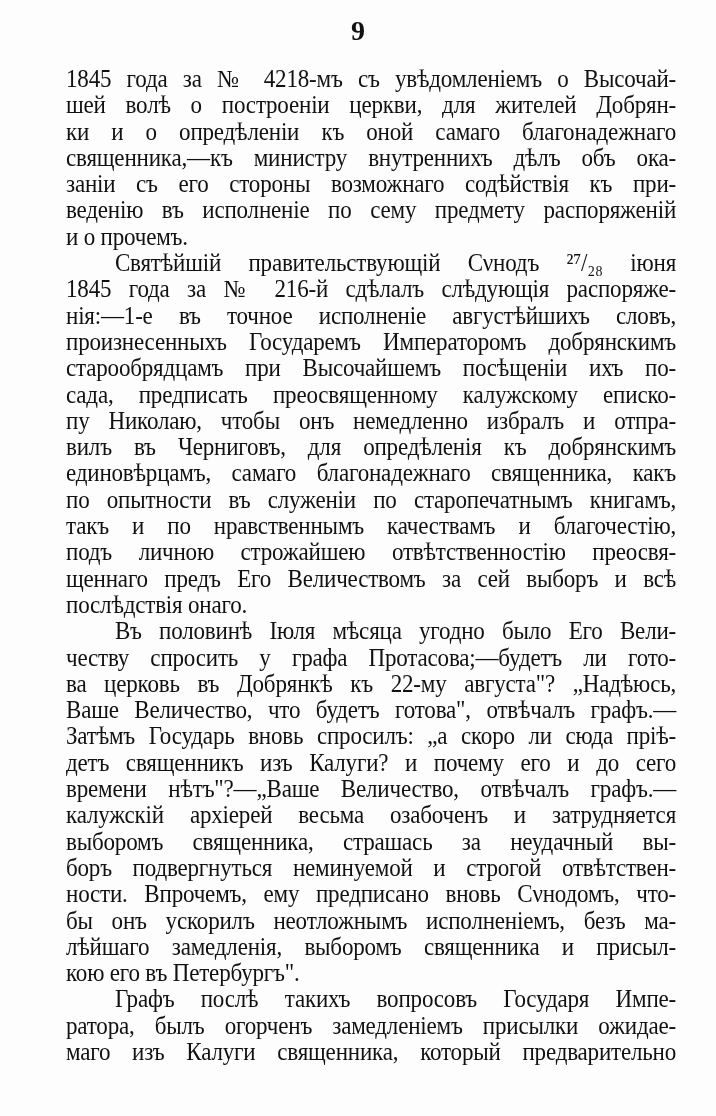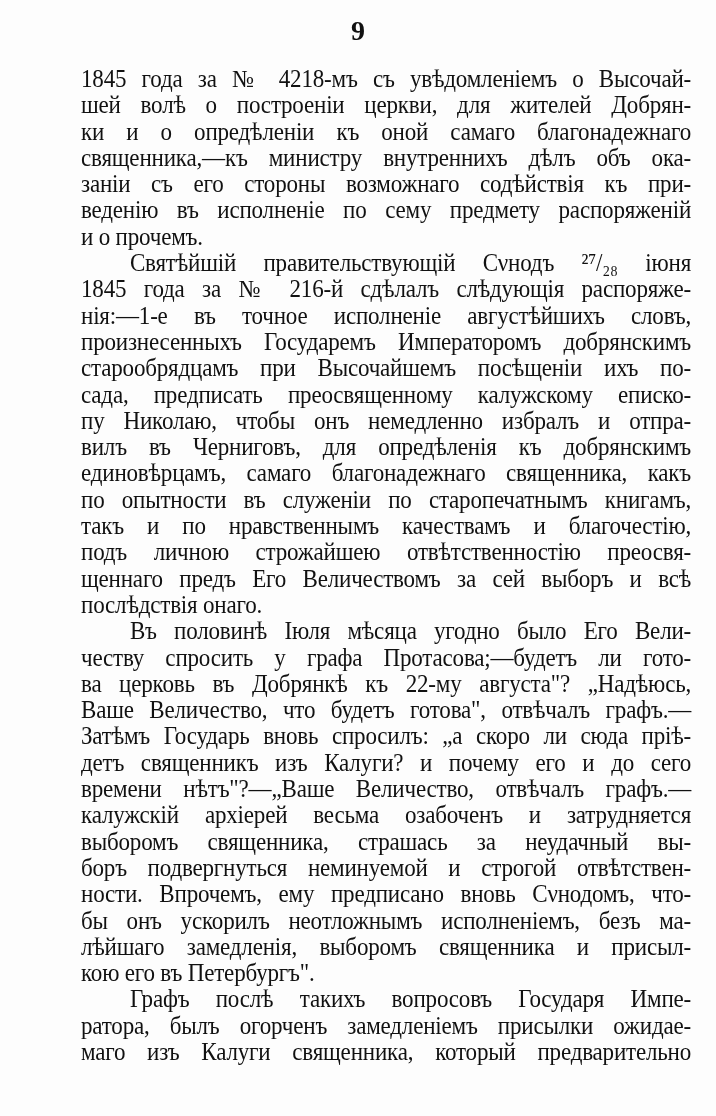--- a/index.html
+++ b/index.html
@@ -8,21 +8,21 @@
     position: absolute; left: 0; top: 0; width: 716px; height: 1116px;
     background: #fdfdfd;
     font-family: "Liberation Serif", "DejaVu Serif", serif;
     color: #111;
   }
   .page-number {
     position: absolute; top: 14px; left: 0; width: 716px;
     text-align: center; font-size: 28px; font-weight: bold; line-height: 34px;
   }
   .body-text {
-    position: absolute; left: 81px; top: 66px; width: 610px;
+    position: absolute; left: 66px; top: 66px; width: 610px;
   }
   .line {
     display: block; white-space: nowrap;
     font-size: 24.5px; line-height: 26.3px;
     text-align: justify; text-align-last: justify;
     letter-spacing: -0.2px;
     transform: scaleX(0.94); transform-origin: left top;
     width: 649px;
   }
   .line.indent { padding-left: 52px; width: 597px; }

